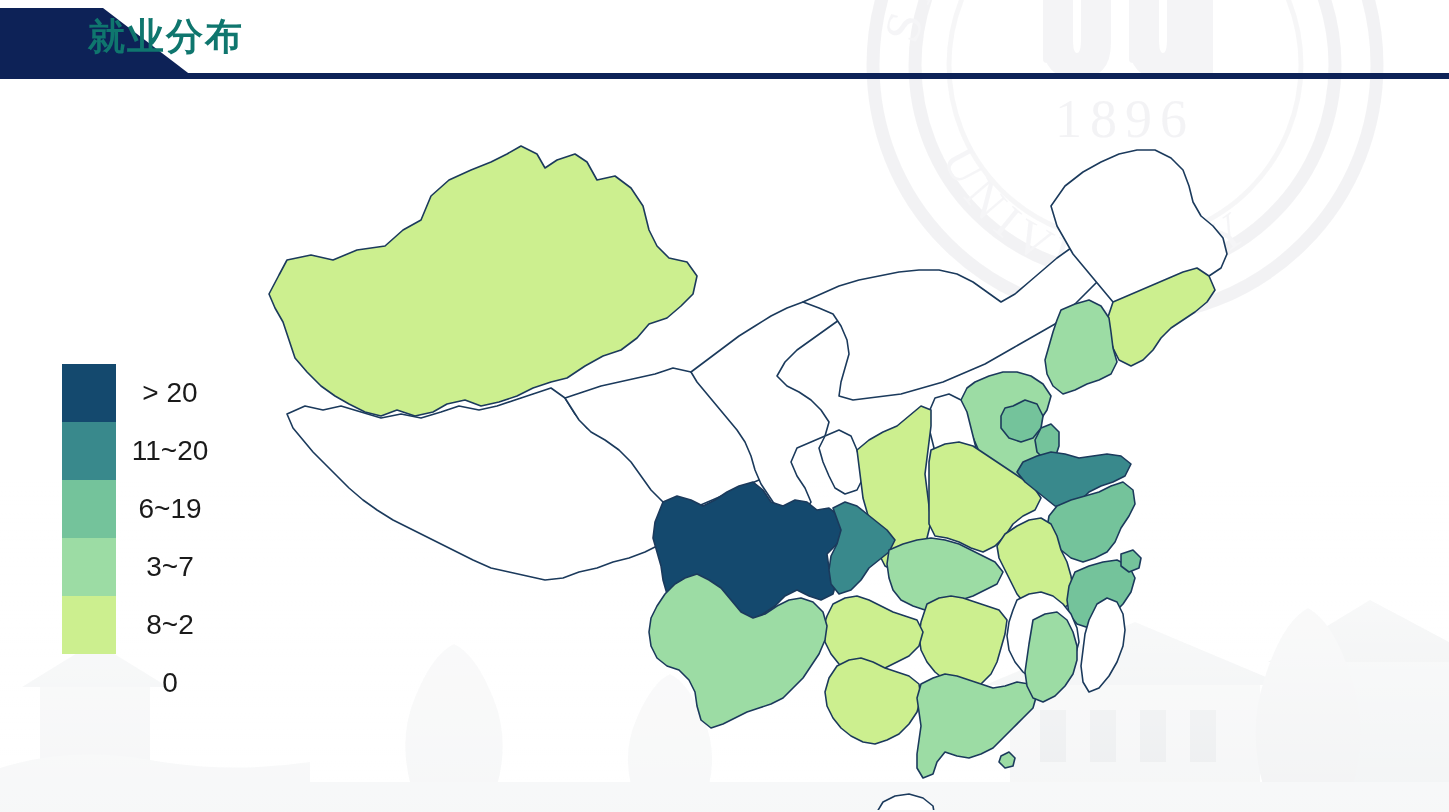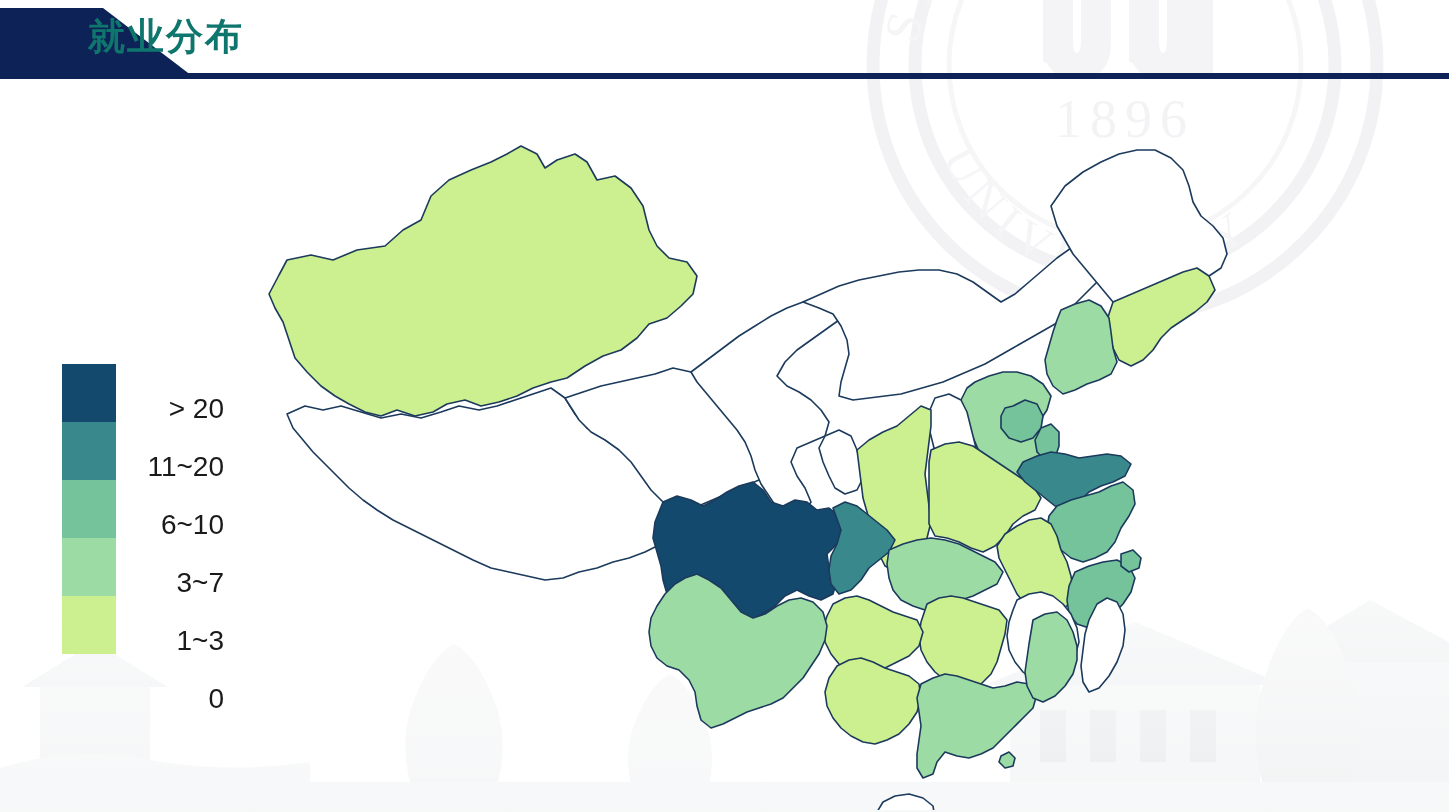--- a/index.html
+++ b/index.html
@@ -65,25 +65,25 @@
     position: relative;
     height: 58px;
   }
   .legend-swatch {
     position: absolute;
     left: 0; top: 0;
     width: 54px; height: 58px;
   }
   .legend-label {
     position: absolute;
-    left: 54px; top: 16px;
+    left: 54px; top: 0;
     width: 116px;
     height: 58px;
     line-height: 58px;
-    text-align: right;
+    text-align: center;
     padding-right: 8px;
     font-size: 28px;
     color: #1a1a1a;
     white-space: nowrap;
   }
 
   
   #china-map {
     position: absolute;
     left: 245px; top: 110px;
@@ -177,31 +177,31 @@
       <div class="legend-label">&gt; 20</div>
     </div>
 
     <div class="legend-row">
       <div class="legend-swatch" style="background:#39898c"></div>
       <div class="legend-label">11~20</div>
     </div>
 
     <div class="legend-row">
       <div class="legend-swatch" style="background:#74c39b"></div>
-      <div class="legend-label">6~10</div>
+      <div class="legend-label">6~19</div>
     </div>
 
     <div class="legend-row">
       <div class="legend-swatch" style="background:#9cdca4"></div>
       <div class="legend-label">3~7</div>
     </div>
 
     <div class="legend-row">
       <div class="legend-swatch" style="background:#ccef8f"></div>
-      <div class="legend-label">1~3</div>
+      <div class="legend-label">8~2</div>
     </div>
 
     <div class="legend-row zero">
 
       <div class="legend-label">0</div>
     </div>
 
   </div>
 
   <svg id="china-map" viewBox="0 0 1000 700" aria-hidden="false">

